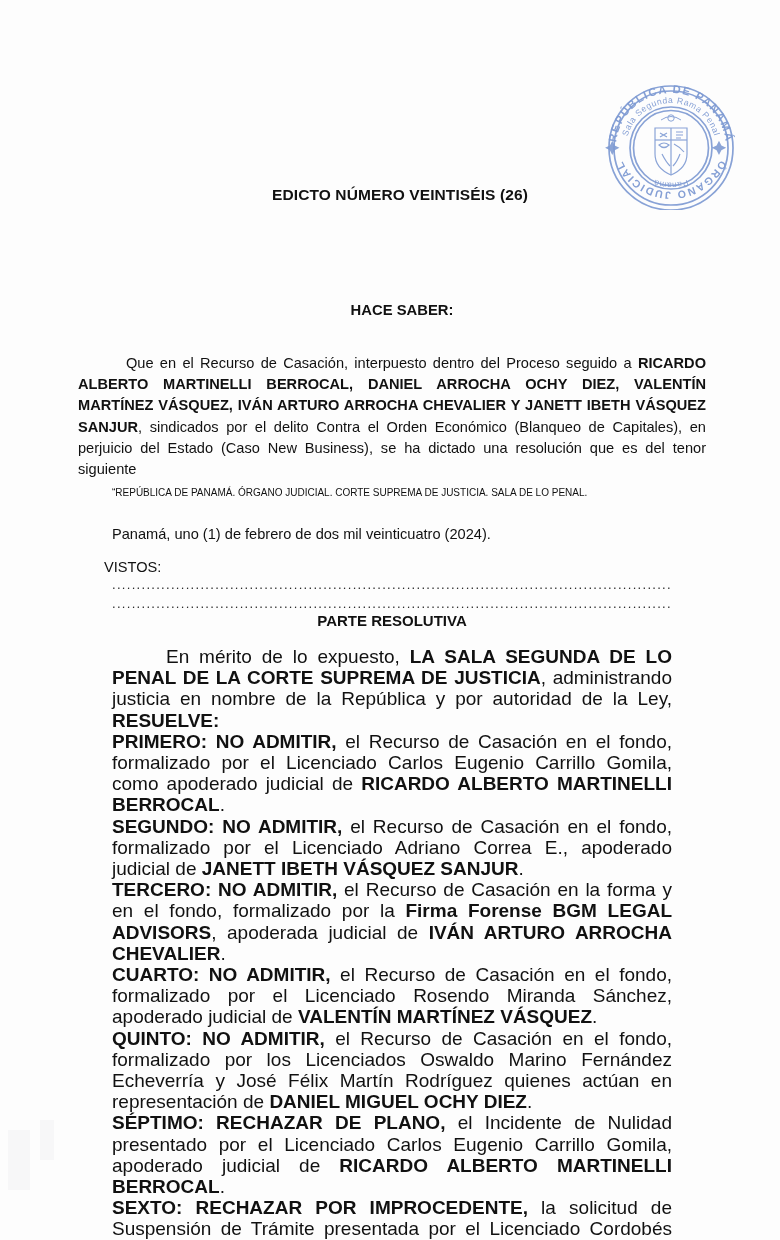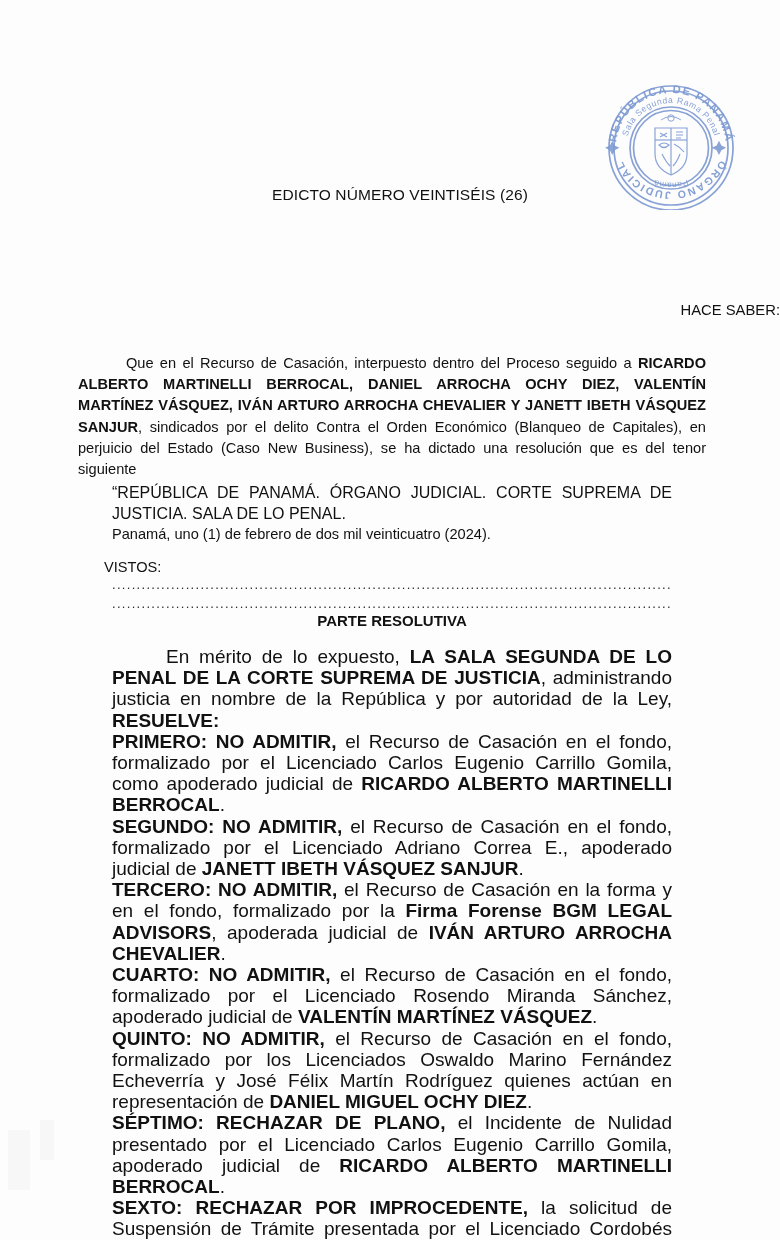--- a/index.html
+++ b/index.html
@@ -37,21 +37,21 @@
   .seal-wrap svg { display: block; width: 100%; height: 100%; }
 
   
   .doc-title {
     position: absolute;
     left: 0;
     right: 0;
     top: 186px;
     text-align: center;
     font-size: 15.5px;
-    font-weight: normal;
+    font-weight: bold;
     letter-spacing: 0.1px;
     padding-left: 20px;
   }
 
   
   .intro-block {
     position: absolute;
     left: 62px;
     top: 228px;
     width: 660px;
@@ -62,23 +62,23 @@
     font-weight: bold;
   }
   .intro-block p { margin: 0; }
 
   
   .hace-saber {
     position: absolute;
     left: 0;
     right: 0;
     top: 302px;
-    text-align: right;
+    text-align: center;
     font-size: 14.8px;
-    font-weight: normal;
+    font-weight: bold;
     padding-left: 24px;
   }
 
   
   .main-para {
     position: absolute;
     left: 62px;
     top: 337px;
     width: 660px;
     font-size: 14.6px;
@@ -88,21 +88,21 @@
   }
   .main-para p { margin: 16px; text-indent: 48px; }
   .main-para b { font-weight: bold; }
 
   
   .quote-head {
     position: absolute;
     left: 112px;
     top: 482px;
     width: 560px;
-    font-size: 16px;
+    font-size: 10px;
     line-height: 21.2px;
     text-align: justify;
     text-justify: inter-word;
   }
   .quote-head p { margin: 0; }
   .quote-date {
     position: absolute;
     left: 112px;
     top: 524px;
     width: 560px;

